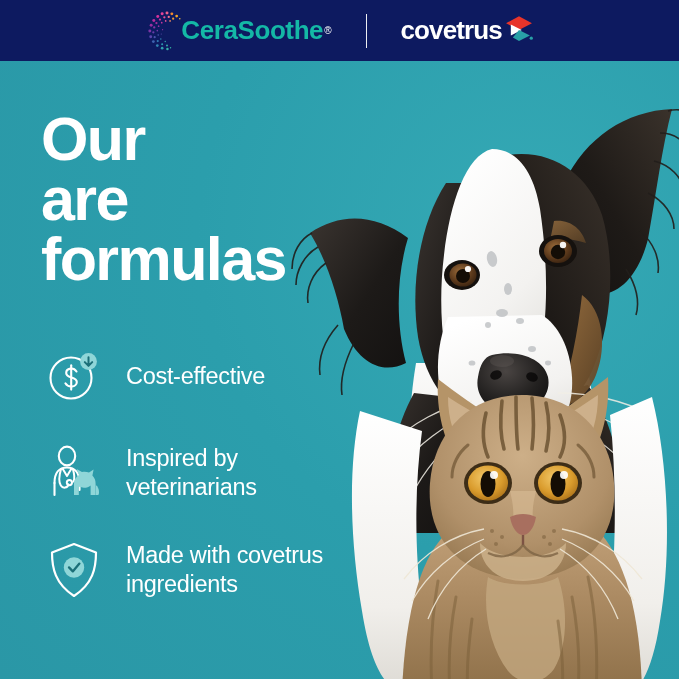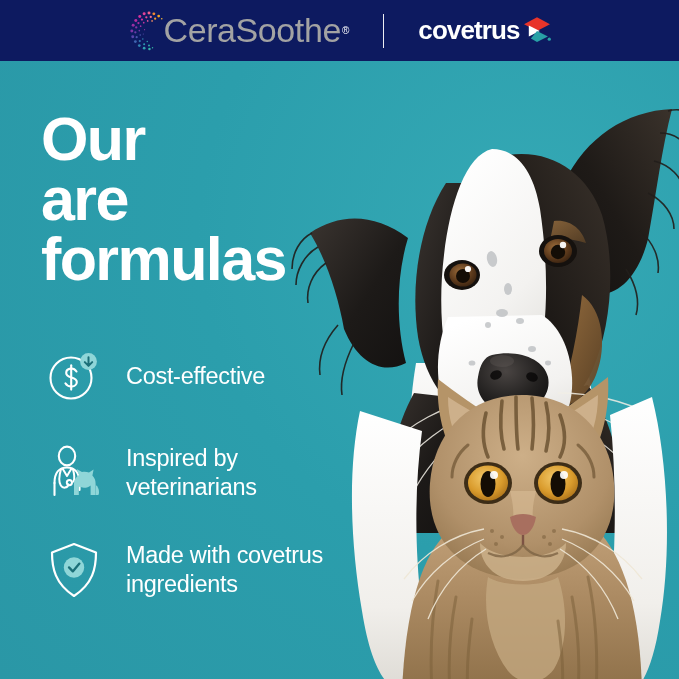--- a/index.html
+++ b/index.html
@@ -35,44 +35,43 @@
     gap: 0px;
   }
   .cerasoothe-logo {
     display: flex;
     align-items: center;
     position: relative;
     height: 44px;
   }
   .cera-dots { width: 44px; height: 44px; display:block; }
   .cera-word {
-    color: #a3a3a3;
-    font-size: 34px;
+    color: #14b8a6;
+    font-size: 26px;
     letter-spacing: -0.4px;
-    font-weight: 400;
+    font-weight: 700;
     margin-left: -8px;
     white-space: nowrap;
     font-family: "Liberation Sans", sans-serif;
   }
   .cera-reg {
     color: #ffffff;
     font-size: 10px;
     vertical-align: super;
     margin-left: 1px;
   }
   .brand-divider {
     width: 1px;
     height: 34px;
     background: #ffffff;
     margin: 0 34px;
     opacity: .92;
   }
   .covetrus-logo {
     display: flex;
-    align-items: center;
     gap: 2px;
   }
   .covetrus-word {
     color: #ffffff;
     font-size: 26px;
     font-weight: bold;
     letter-spacing: -0.9px;
     white-space: nowrap;
   }
   .covetrus-mark { width: 30px; height: 30px; display: block; }

